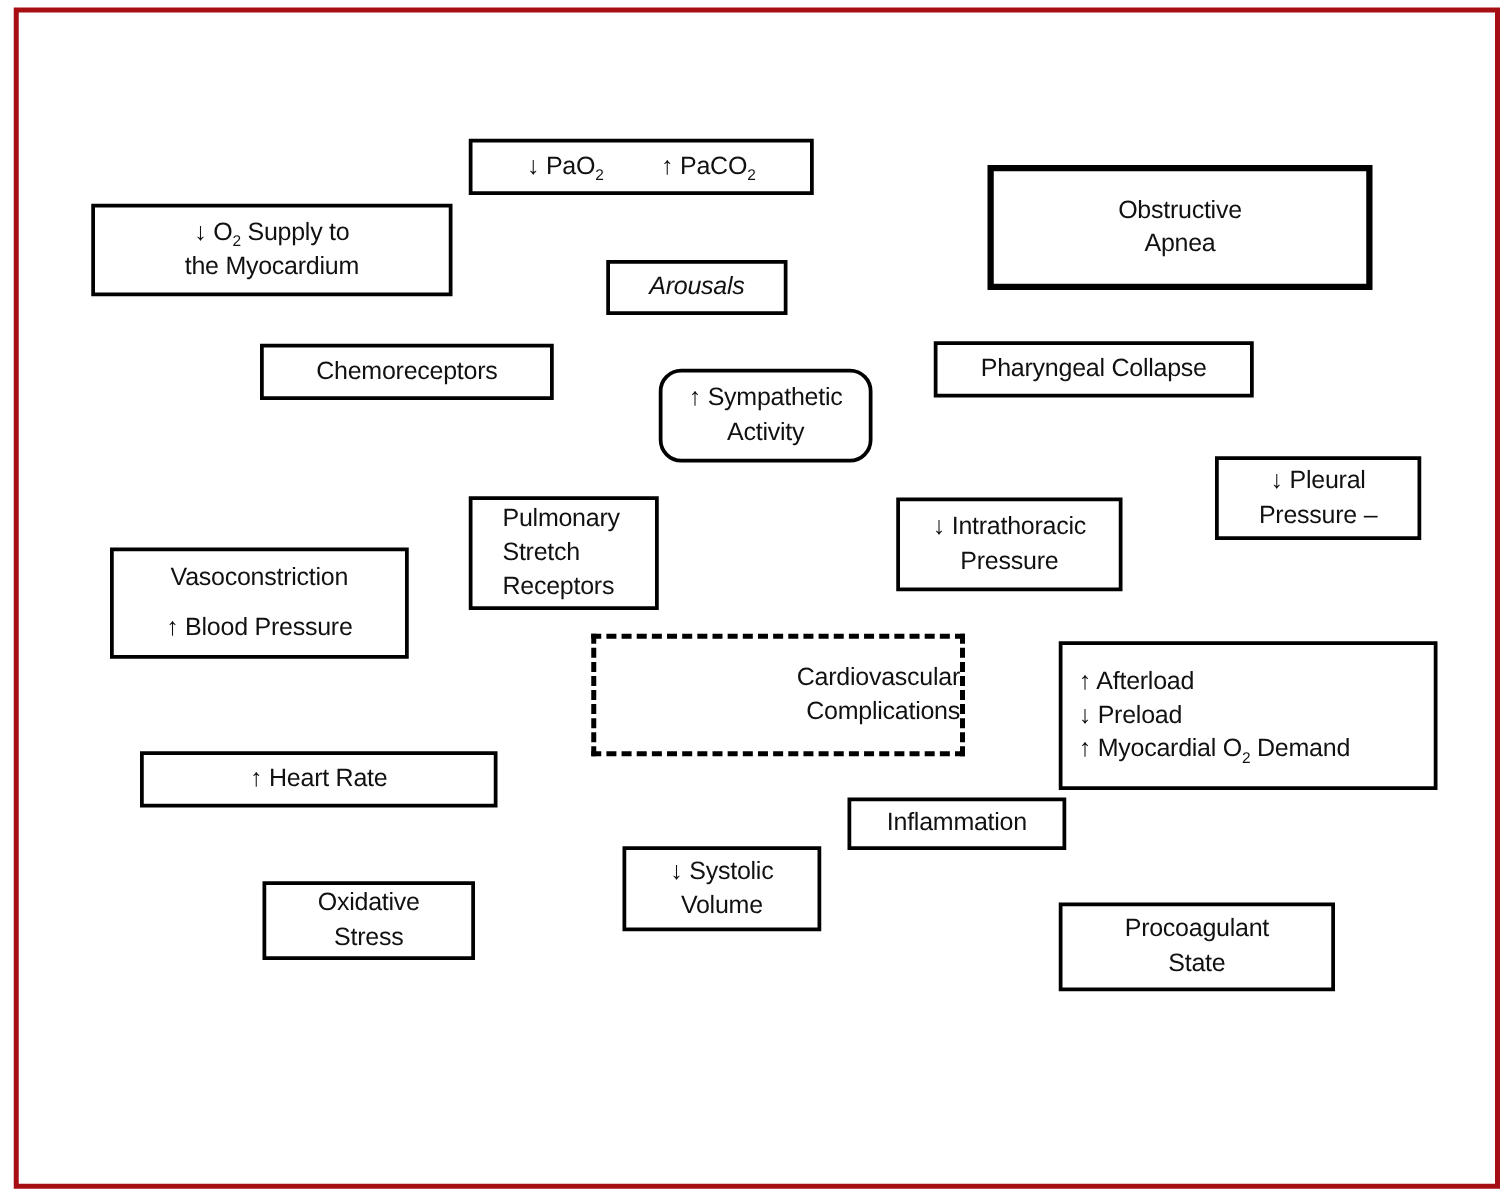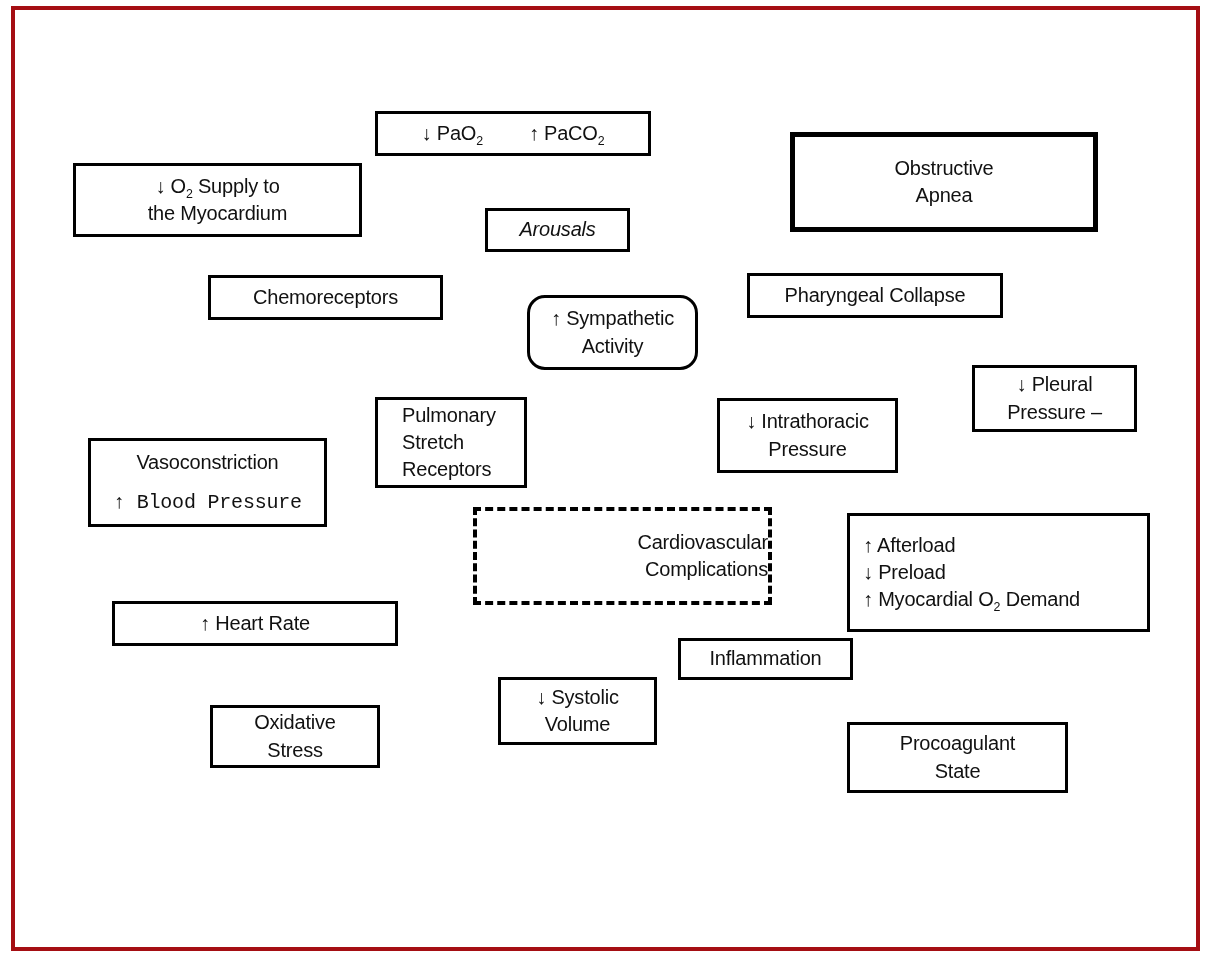--- a/index.html
+++ b/index.html
@@ -38,21 +38,21 @@
   #b-o2supply {left:73px; top:163px;width:289px;height:74px;}
   #b-apnea    {left:790px;top:132px;width:308px;height:100px;border-width:5px;}
   #b-arousals {left:485px;top:208px;width:145px;height:44px;font-style:italic;}
   #b-chemo    {left:208px;top:275px;width:235px;height:45px;}
   #b-symp     {left:527px;top:295px;width:171px;height:75px;border-radius:18px;}
   #b-phar     {left:747px;top:273px;width:256px;height:45px;}
   #b-pleural  {left:972px;top:365px;width:165px;height:67px;}
   #b-pulm     {left:375px;top:397px;width:152px;height:91px;align-items:flex-start;text-align:left;padding-left:24px;}
   #b-intra    {left:717px;top:398px;width:181px;height:75px;}
   #b-vaso     {left:88px; top:438px;width:239px;height:89px;}
-  #b-vaso .line + .line{margin-top:13px;font-family:Liberation Mono, monospace;}
+  #b-vaso .line + .line{margin-top:13px;}
   #b-cardio   {left:473px;top:507px;width:299px;height:98px;border:4px dashed #000;align-items:flex-end;text-align:left;padding-left:48px;}
   #b-after    {left:847px;top:513px;width:303px;height:119px;align-items:flex-start;text-align:left;padding-left:13px;}
   #b-hr       {left:112px;top:601px;width:286px;height:45px;}
   #b-infl     {left:678px;top:638px;width:175px;height:42px;}
   #b-sys      {left:498px;top:677px;width:159px;height:68px;}
   #b-oxi      {left:210px;top:705px;width:170px;height:63px;}
   #b-pro      {left:847px;top:722px;width:221px;height:71px;}
 </style>
 </head>
 <body>

